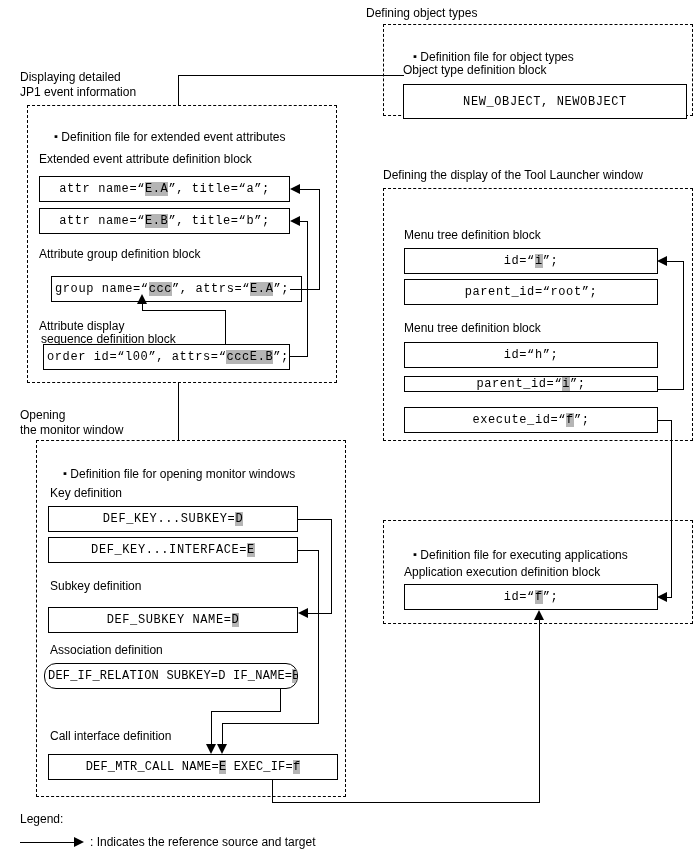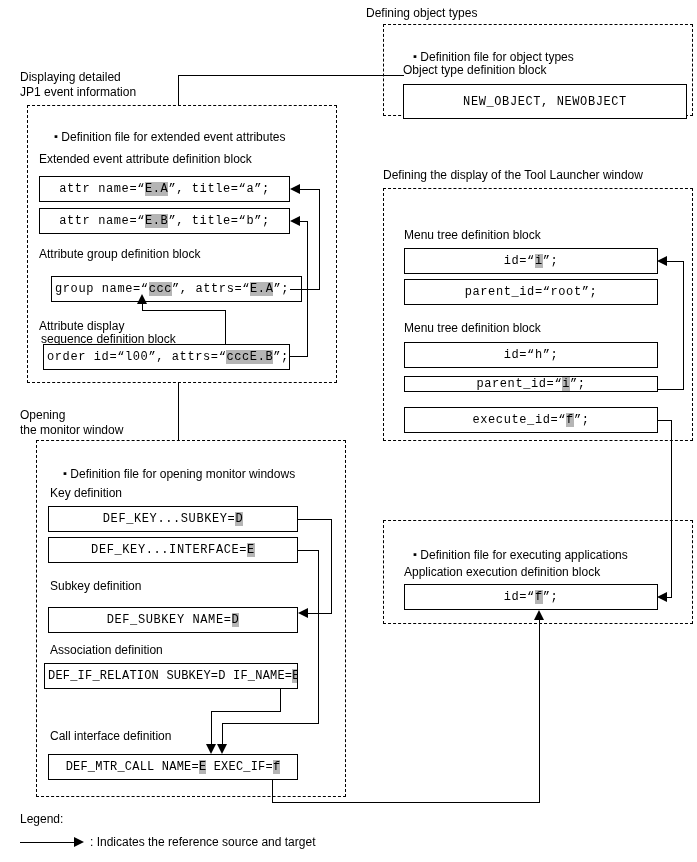--- a/index.html
+++ b/index.html
@@ -222,27 +222,27 @@
   </div>
 
   <div class="blocktitle" style="left:50px; top:580px;">Subkey definition</div>
 
   <div class="codebox" style="left:48px; top:599px; width:250px; height:26px;margin-top:8px;">
     <span>DEF_SUBKEY NAME=</span><span class="hl">D</span>
   </div>
 
   <div class="blocktitle" style="left:50px; top:644px;">Association definition</div>
 
-  <div class="codebox left" style="left:44px; top:663px; width:254px; height:26px; letter-spacing:0.2px;">
+  <div class="codebox left" style="left:44px; top:663px; width:254px; height:26px; letter-spacing:0.2px;border-radius:12px;">
     <span>DEF_IF_RELATION SUBKEY=D IF_NAME=</span><span class="hl">E</span>
   </div>
 
   <div class="blocktitle" style="left:50px; top:730px;">Call interface definition</div>
 
-  <div class="codebox" style="left:48px; top:754px; width:250px; height:26px; letter-spacing:0.2px;">
+  <div class="codebox" style="left:48px; top:754px; width:290px; height:26px; letter-spacing:0.2px;">
     <span>DEF_MTR_CALL NAME=</span><span class="hl">E</span><span> EXEC_IF=</span><span class="hl">f</span>
   </div>
 
 
   <div class="group" style="left:383px; top:520px; width:310px; height:104px;"></div>
 
   <div class="filelabel" style="left:400px; top:533px;">
     <span class="bullet">▪</span><span>Definition file for executing applications</span>
   </div>
 

